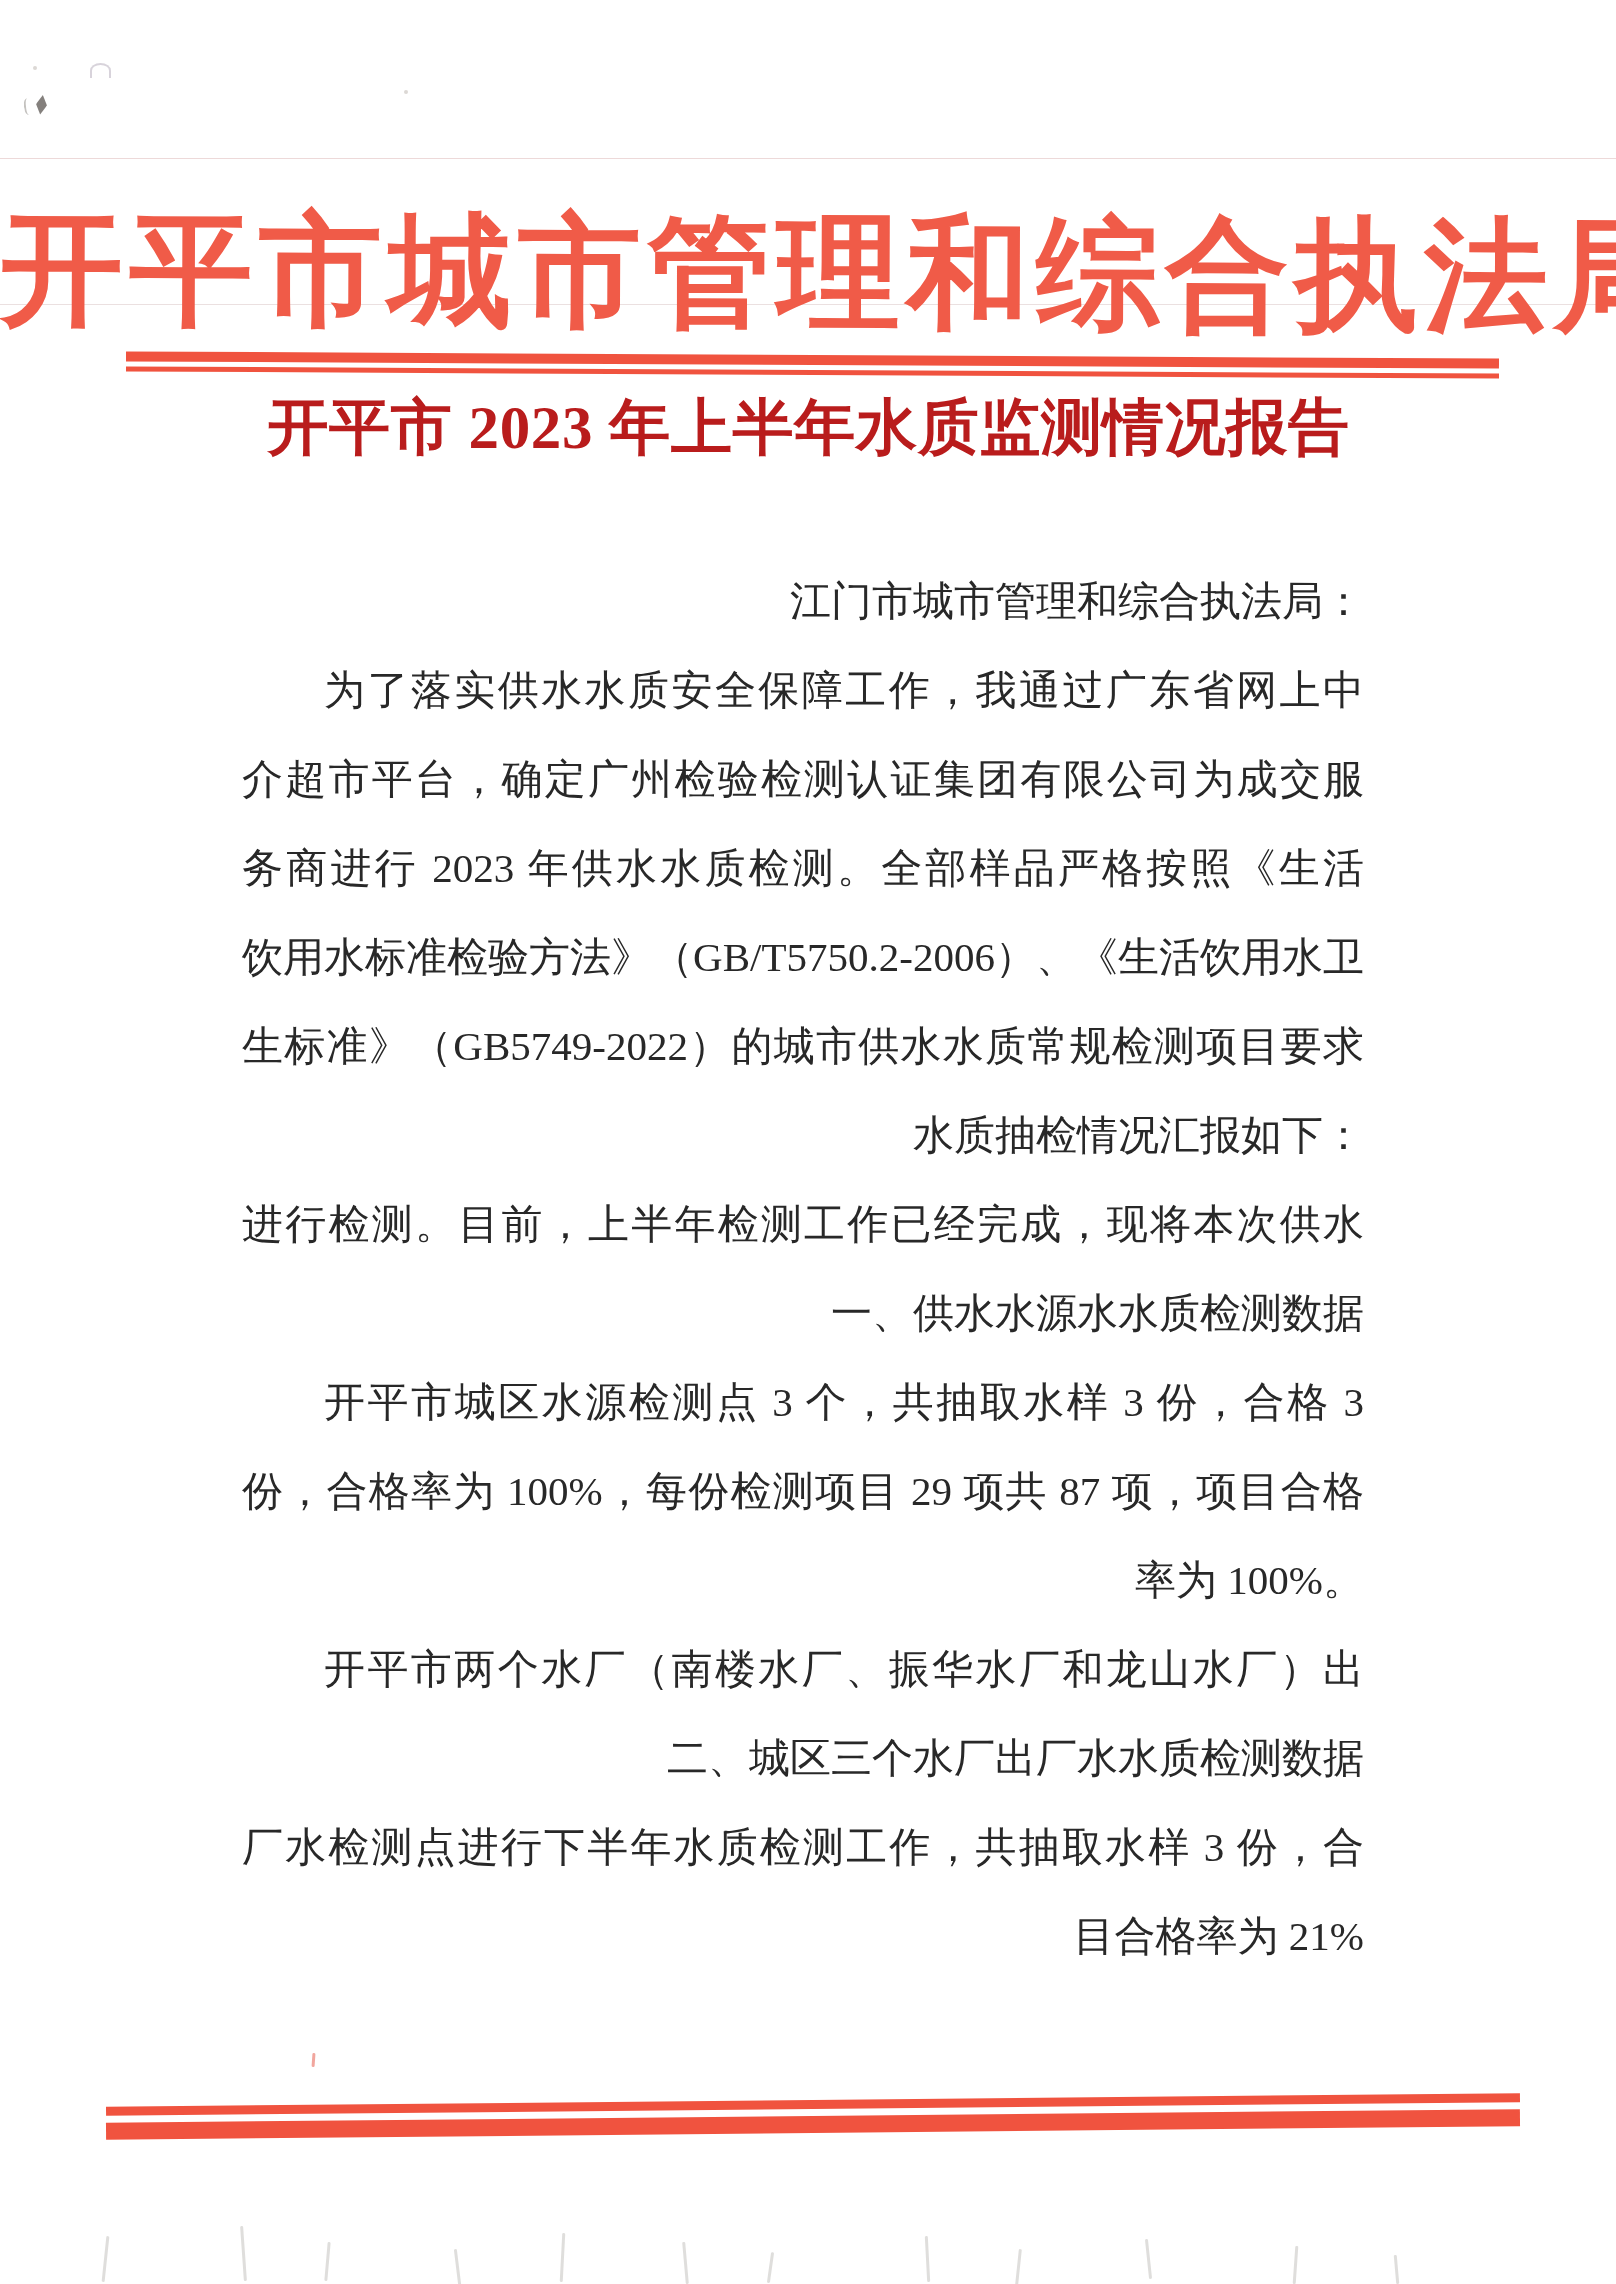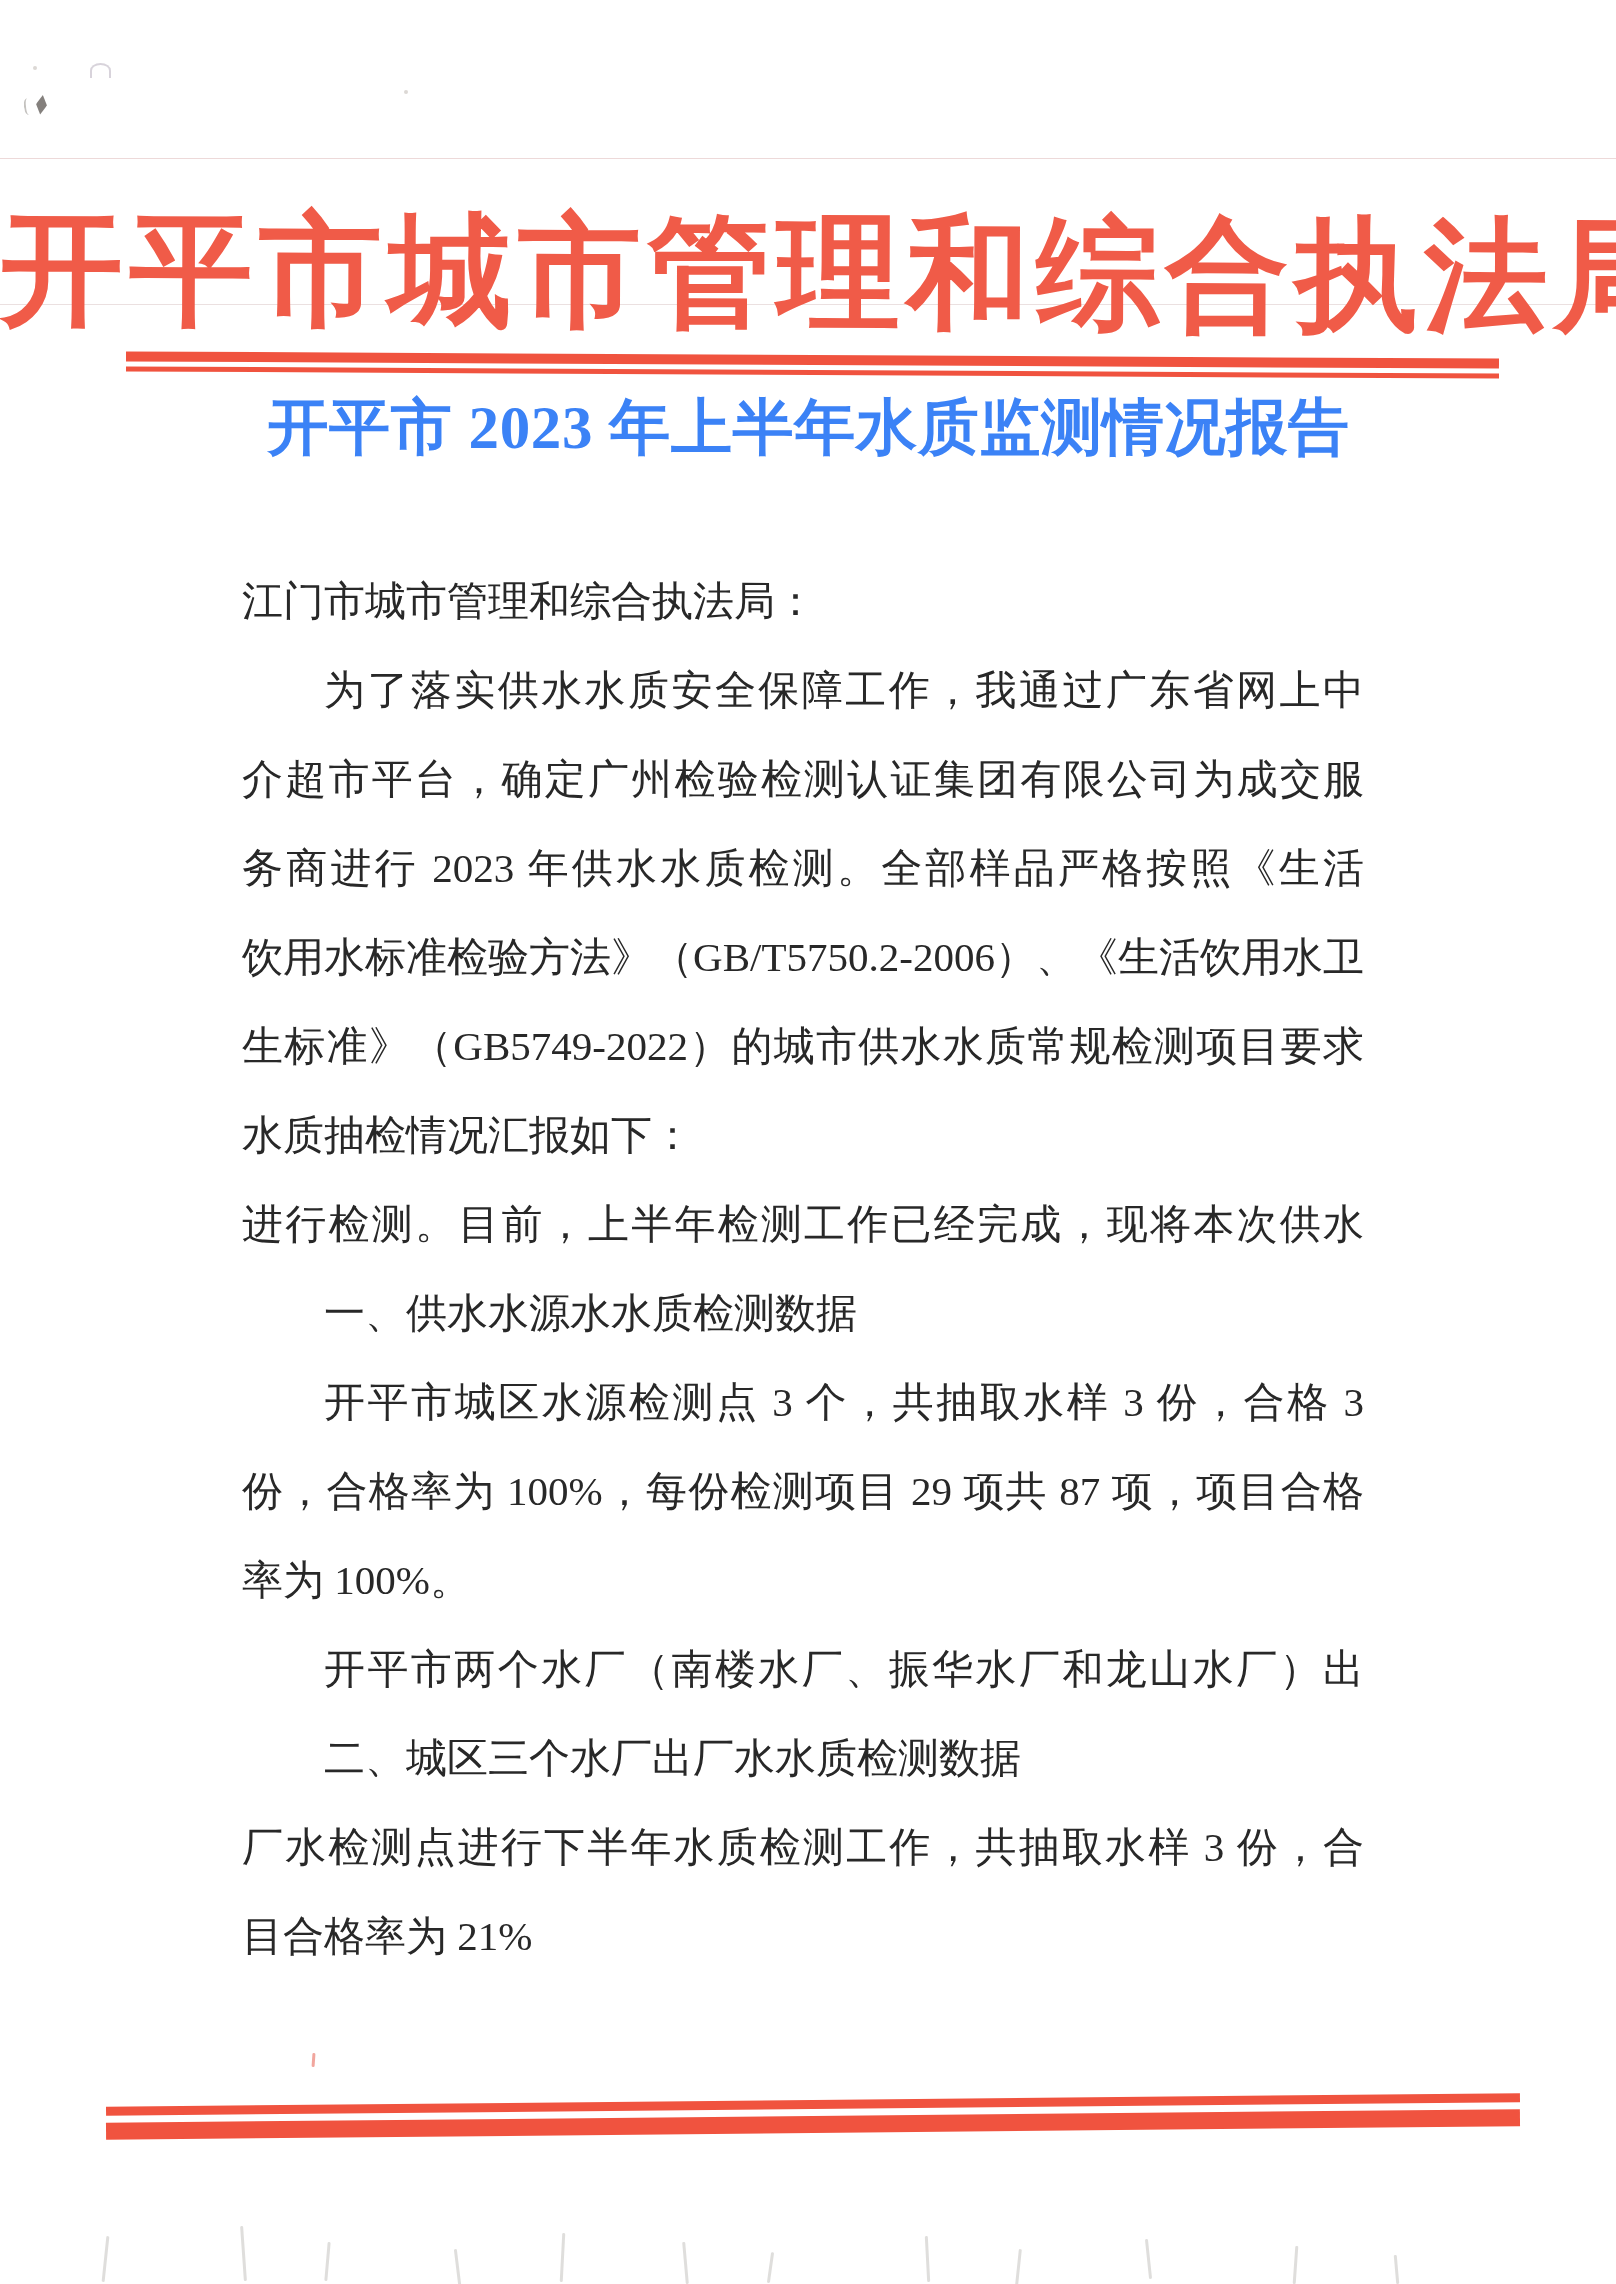--- a/index.html
+++ b/index.html
@@ -39,21 +39,21 @@
   .doc-title{
     position:absolute;left:0;right:0;top:391px;
     text-align:center;font-size:61px;line-height:73px;
     font-weight:700;letter-spacing:0.7px;white-space:nowrap;
   }
   
   .body-block{
     position:absolute;left:242px;top:557px;width:1122px;
     font-size:41px;
   }
-  .line{height:89px;line-height:89px;text-align:left;}
+  .line{height:89px;line-height:89px;text-align:right;}
   .line.justify{text-align:justify;text-align-last:justify;}
   .line.indent{padding-left:82px;}
   .rule-bottom-thin{position:absolute;left:106px;width:1414px;top:2100px;height:8.5px;transform:rotate(-.55deg);}
   .rule-bottom-thick{position:absolute;left:106px;width:1414px;top:2116px;height:17px;transform:rotate(-.55deg);}
 </style>
 </head>
 <body>
 
 <div class="page">
 
@@ -63,21 +63,21 @@
   <div class="ink-speck"></div>
   <div class="ink-curl"></div>
   <div class="ink-dot" style="left:33px;top:66px;"></div>
   <div class="ink-dot" style="left:404px;top:90px;"></div>
   <div class="red-dash"></div>
 
   <div class="agency" style="color: rgb(240, 91, 72);">开平市城市管理和综合执法局</div>
   <div class="rule rule-top-thick" style="background: rgb(240, 83, 63);"></div>
   <div class="rule rule-top-thin" style="background: rgb(240, 83, 63);"></div>
 
-  <div class="doc-title" style="color: #3b82f6;">开平市 2023 年上半年水质监测情况报告</div>
+  <div class="doc-title" style="color: #b91c1c;">开平市 2023 年上半年水质监测情况报告</div>
 
   <div class="body-block" id="body-lines" style="color: rgb(40, 40, 40);">
       <div class="line">江门市城市管理和综合执法局：</div>
       <div class="line indent justify">为了落实供水水质安全保障工作，我通过广东省网上中</div>
       <div class="line justify">介超市平台，确定广州检验检测认证集团有限公司为成交服</div>
       <div class="line justify">务商进行 2023 年供水水质检测。全部样品严格按照《生活</div>
       <div class="line justify">饮用水标准检验方法》（GB/T5750.2-2006）、《生活饮用水卫</div>
       <div class="line justify">生标准》（GB5749-2022）的城市供水水质常规检测项目要求</div>
       <div class="line">水质抽检情况汇报如下：</div>
       <div class="line justify">进行检测。目前，上半年检测工作已经完成，现将本次供水</div>

